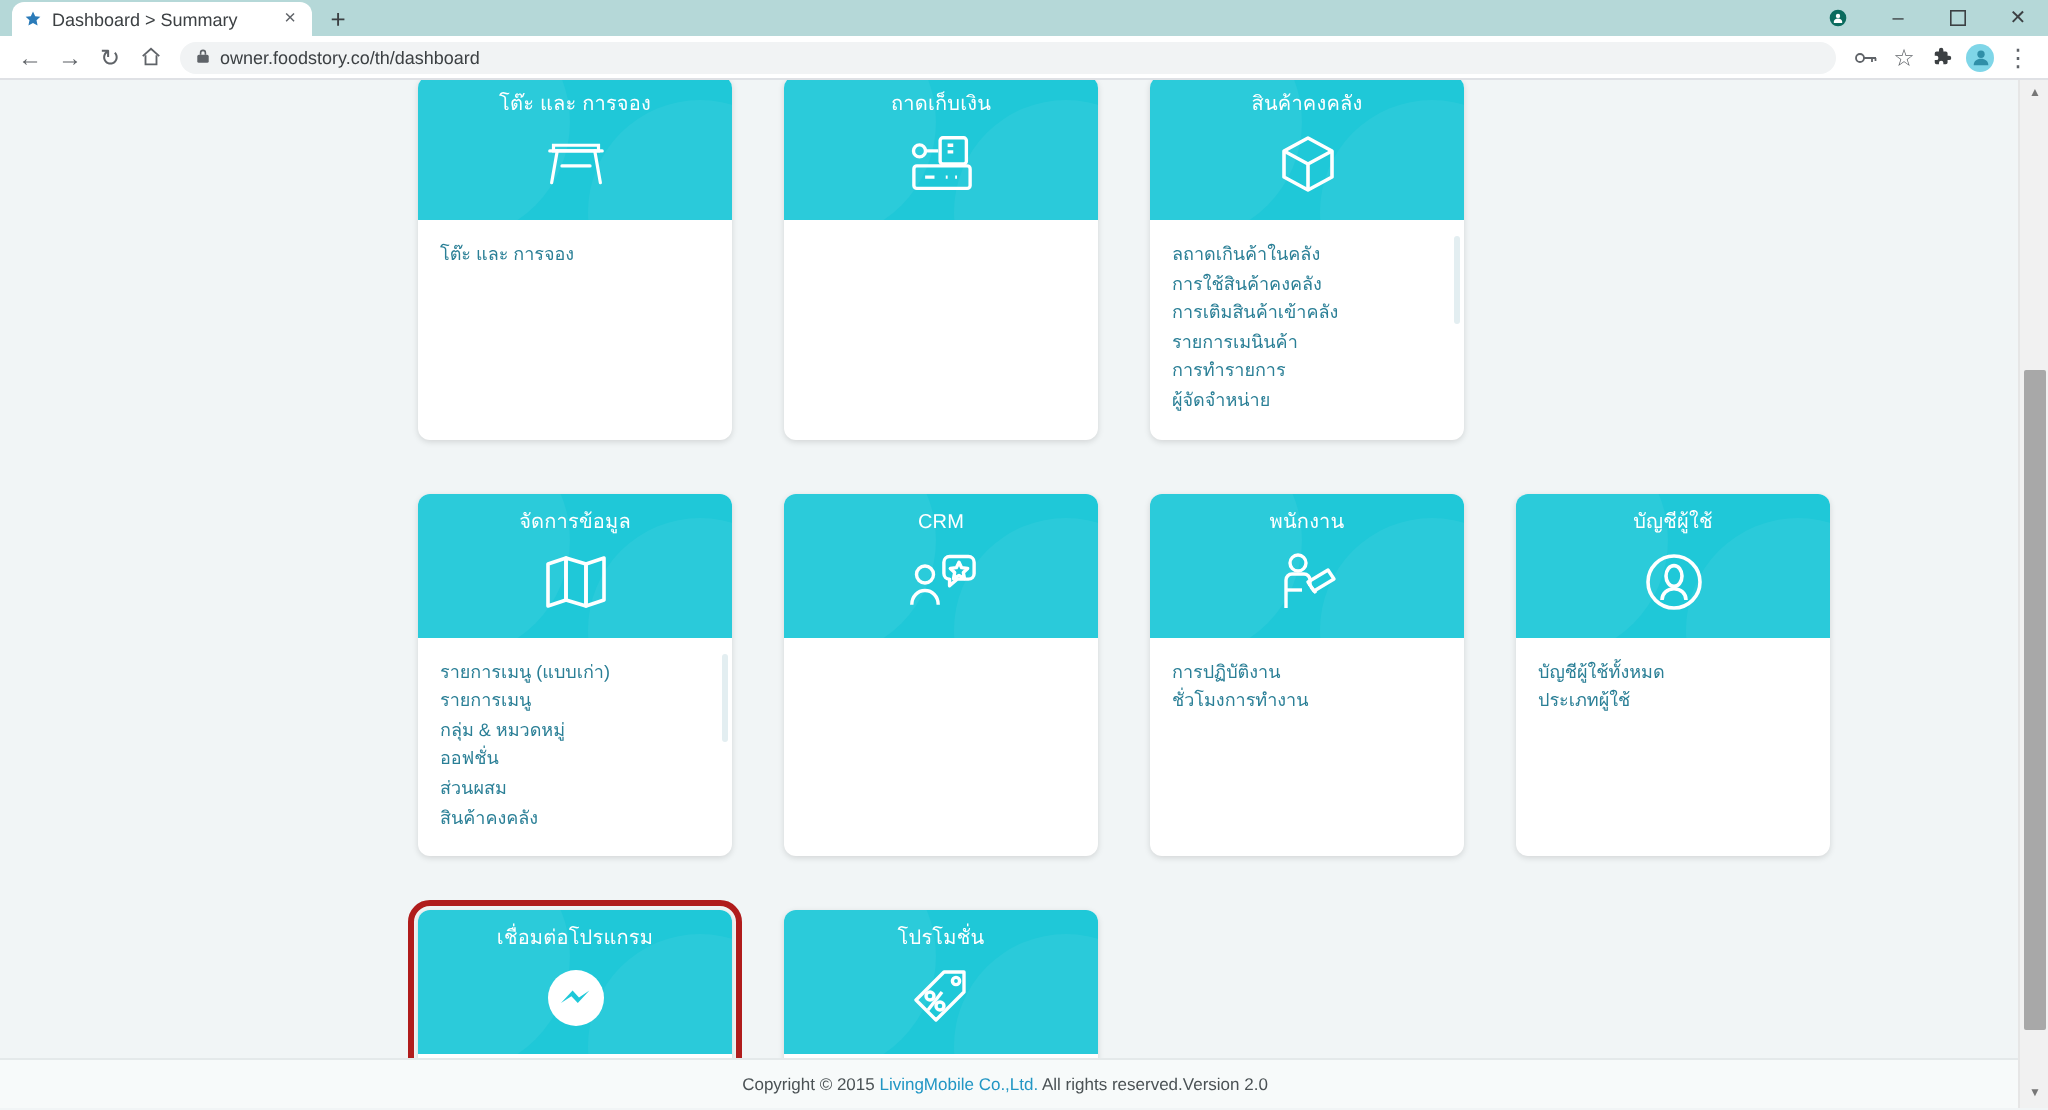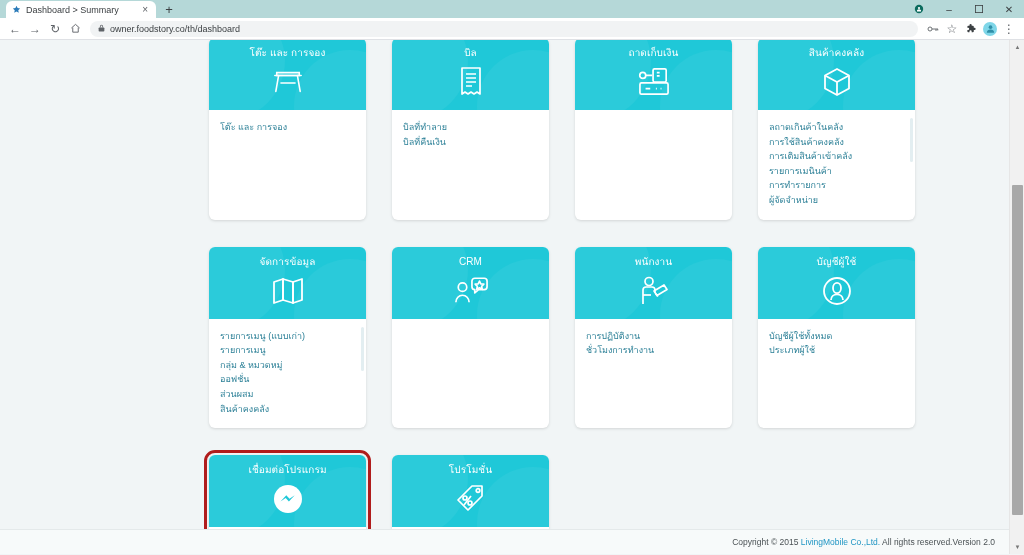--- a/index.html
+++ b/index.html
@@ -202,21 +202,21 @@
   
   .footer {
     position: absolute;
     left: 0; bottom: 0;
     width: 1009px;
     height: 25px;
     background: #f7fafa;
     border-top: 1px solid #e4e9ea;
     display: flex;
     align-items: center;
-    justify-content: flex-end;
+    justify-content: center;
     padding: 0 14px 0 10px;
     font-size: 8.5px;
     color: #4b5255;
   }
   .footer .brand { color: #2196c4; }
   .footer .ver { color: #4b5255; }
 
   
   .scrollbar {
     position: absolute;
@@ -337,35 +337,20 @@
                     <path d="M5 6h24v3H5z" fill="none"></path>
                     <path d="M7 9l-3 17M27 9l3 17M9.5 17h15"></path>
                   </svg>
               </div>
             </div>
             <div class="card-body">
               <a class="link">โต๊ะ และ การจอง</a>
             </div>
           </div>
 
-          <div class="card">
-            <div class="card-head">
-              <div class="card-title">บิล</div>
-              <div class="card-icon">
-                <svg width="26" height="32" viewBox="0 0 26 32" fill="none" stroke="#fff" stroke-width="1.7" stroke-linejoin="round">
-                    <path d="M4 2h18v26l-3-2-3 2-3-2-3 2-3-2-3 2z"></path>
-                    <path d="M8 8h10M8 12h10M8 16h10M8 20h6"></path>
-                  </svg>
-              </div>
-            </div>
-            <div class="card-body">
-              <a class="link">บิลที่ทำลาย</a>
-              <a class="link">บิลที่คืนเงิน</a>
-            </div>
-          </div>
 
           <div class="card">
             <div class="card-head">
               <div class="card-title">ถาดเก็บเงิน</div>
               <div class="card-icon">
                 <svg width="34" height="30" viewBox="0 0 36 32" fill="none" stroke="#fff" stroke-width="1.8" stroke-linejoin="round">
                     <rect x="17" y="2" width="14" height="14" rx="1.5"></rect>
                     <path d="M21 6h3M21 9.5h3"></path>
                     <circle cx="6" cy="9" r="3.2"></circle>
                     <path d="M9 9h7"></path>

